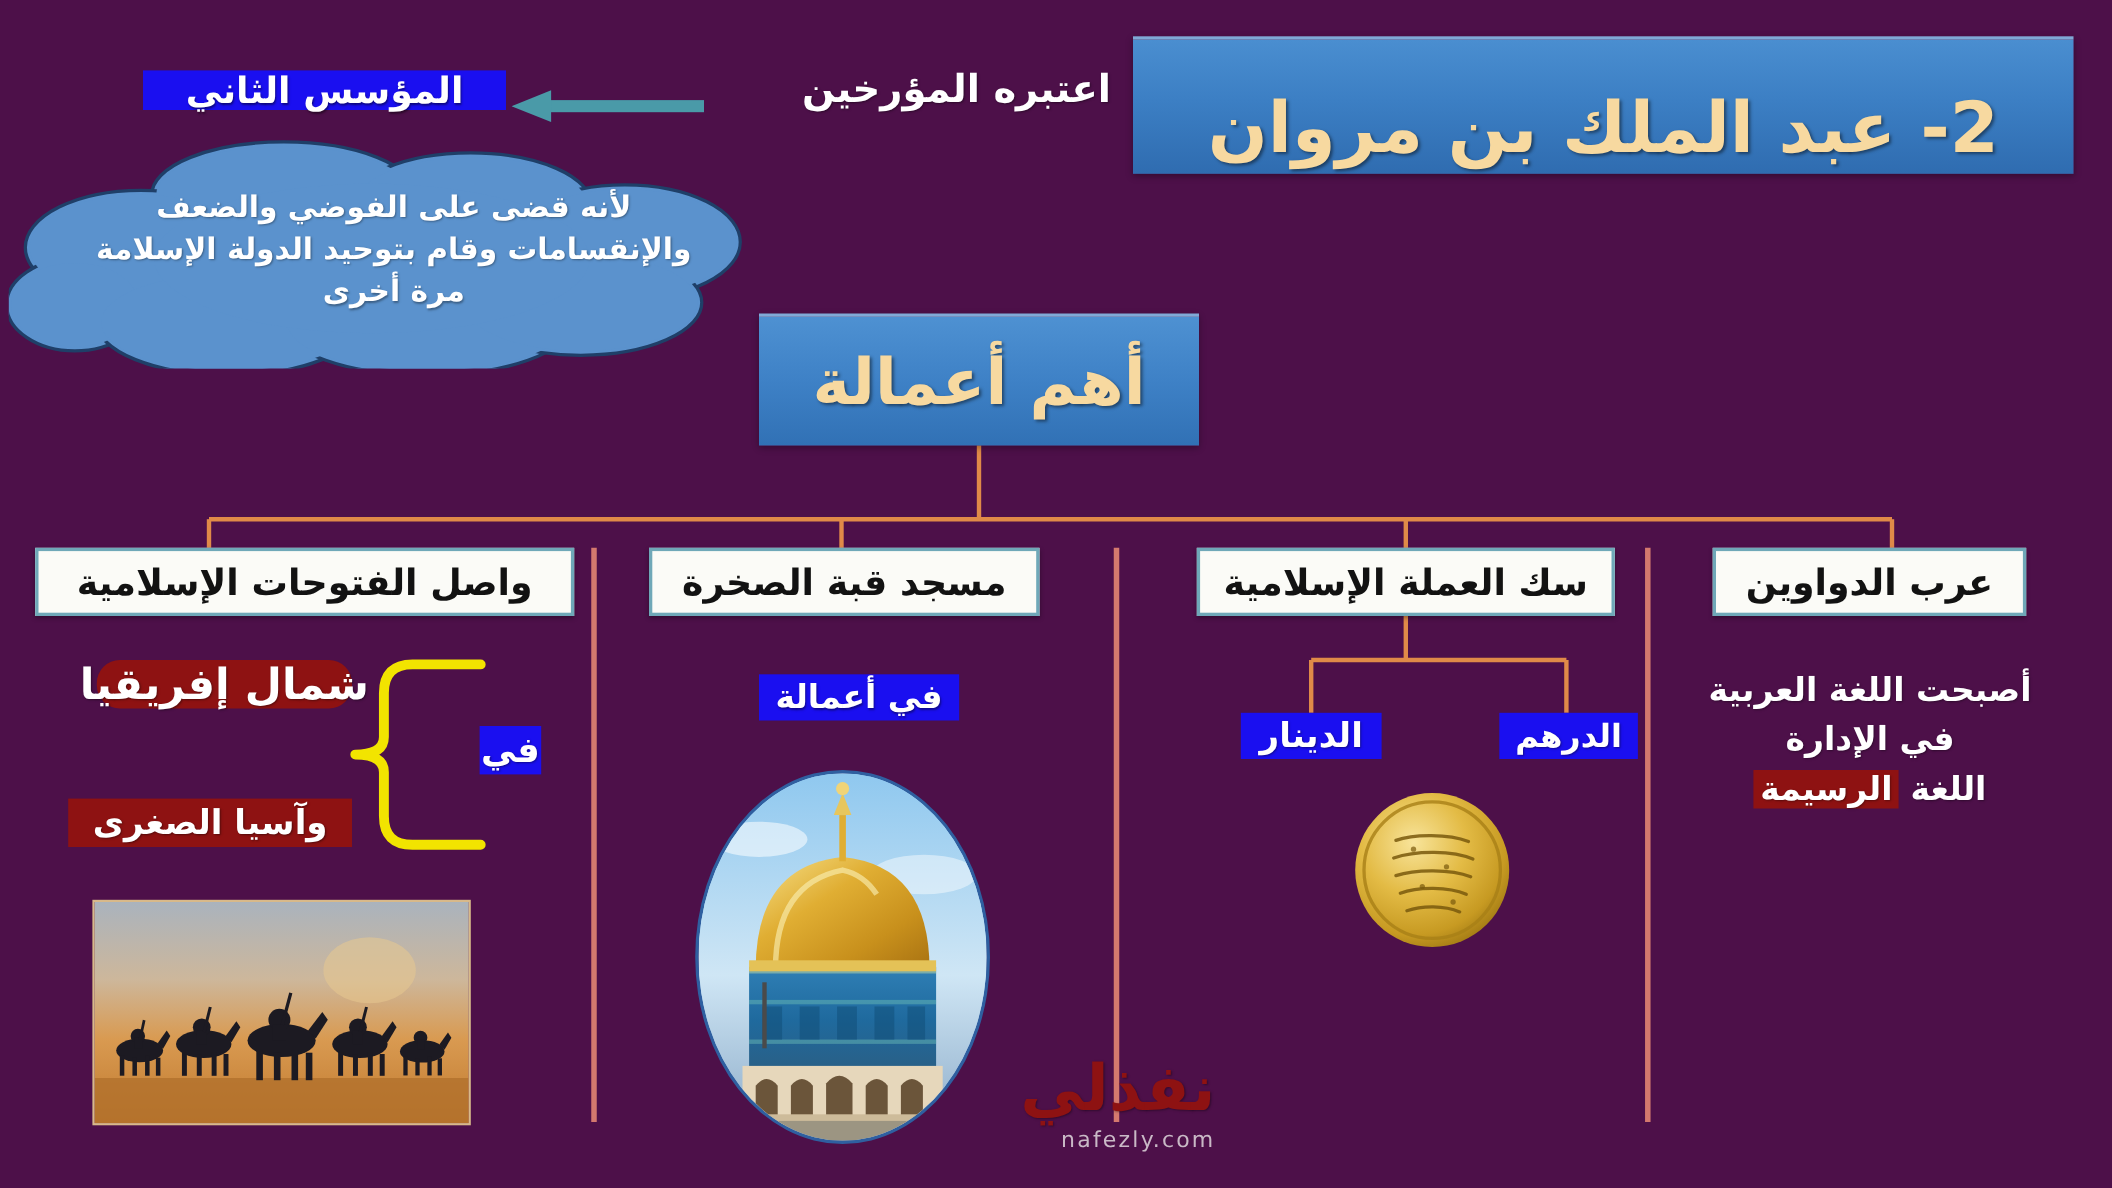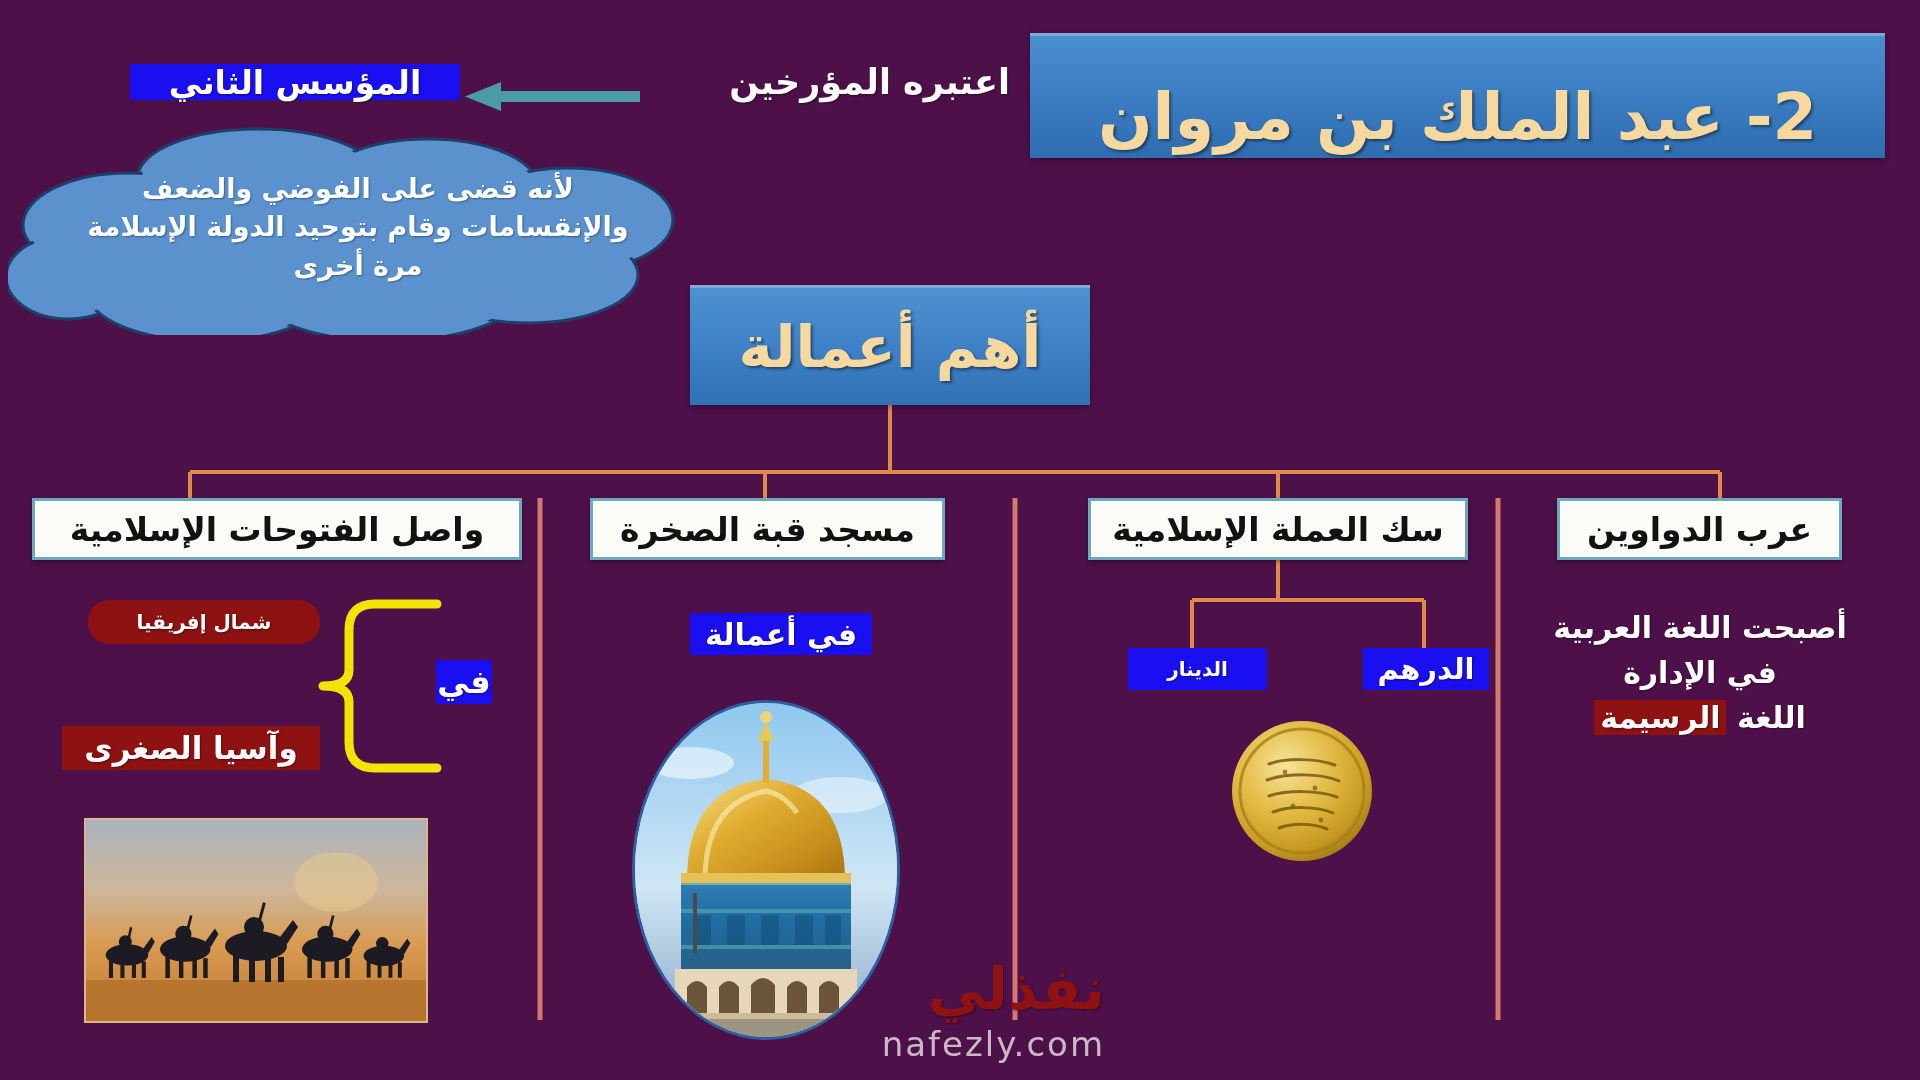--- a/index.html
+++ b/index.html
@@ -103,25 +103,25 @@
   
   .chip {
     display: flex; align-items: center; justify-content: center;
     font-weight: bold; color: #ffffff;
     text-shadow: 1px 1px 2px rgba(0,0,0,0.4);
     white-space: nowrap;
   }
   .chip-red  { background: #8e1212; }
   .chip-blue { background: #1a0ff0; }
 
-  #chip-north  { left: 88px;  top: 600px; width: 232px; height: 44px; font-size: 20px; border-radius: 21px; }
+  #chip-north  { left: 88px;  top: 600px; width: 232px; height: 44px; font-size: 39px; border-radius: 21px; }
   #chip-asia   { left: 62px;  top: 726px; width: 258px; height: 44px; font-size: 31px; }
   #chip-fi     { left: 436px; top: 660px; width: 56px;  height: 44px; font-size: 32px; }
   #chip-pal    { left: 690px; top: 613px; width: 182px; height: 42px; font-size: 30px; }
-  #chip-dinar  { left: 1128px; top: 648px; width: 139px; height: 42px; font-size: 20px; text-align: right; }
+  #chip-dinar  { left: 1128px; top: 648px; width: 128px; height: 42px; font-size: 31px; text-align: right; }
   #chip-dirham { left: 1363px; top: 648px; width: 126px; height: 42px; font-size: 29px; }
 
   
   #brace { left: 315px; top: 596px; width: 130px; height: 180px; }
 
   
   #admin-text {
     left: 1505px; top: 605px; width: 390px;
     text-align: center; color: #ffffff;
     font-size: 30px; font-weight: bold; line-height: 1.5;
@@ -149,21 +149,21 @@
     left: 1229px; top: 718px; width: 146px; height: 146px;
   }
 
   
   #watermark { left: 845px; top: 960px; width: 260px; text-align: right; }
   #watermark .wm-ar {
     color: #8e1212; font-size: 58px; font-weight: bold; line-height: 1;
     text-shadow: 1px 1px 2px rgba(0,0,0,0.35);
   }
   #watermark .wm-en {
-    color: #c9b9c6; font-size: 34px; letter-spacing: 2px; margin-top: 6px;
+    color: #c9b9c6; font-size: 20px; letter-spacing: 2px; margin-top: 6px;
     direction: ltr;
   }
 </style>
 </head>
 <body>
 
 <div id="stage" style="background: rgb(77, 16, 73);">
 
   <svg class="abs" id="connectors" viewBox="0 0 1920 1080" width="1920" height="1080">
 

